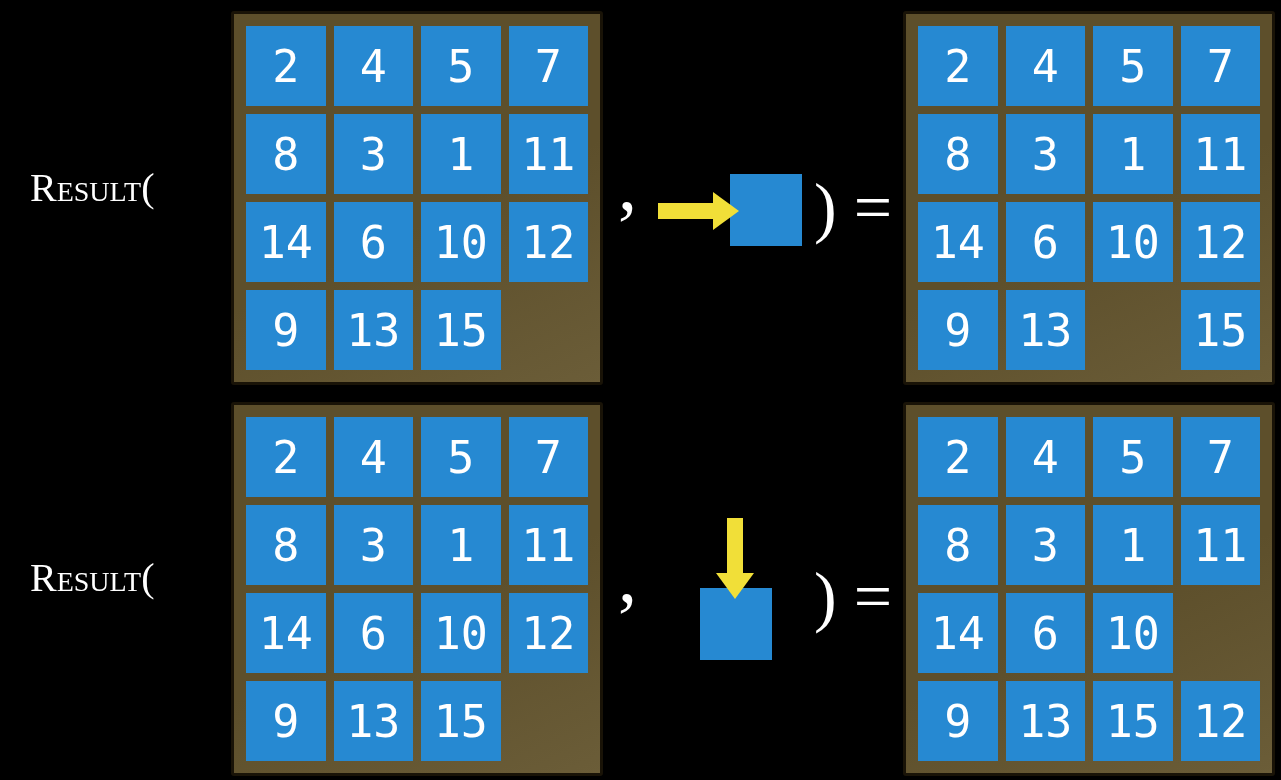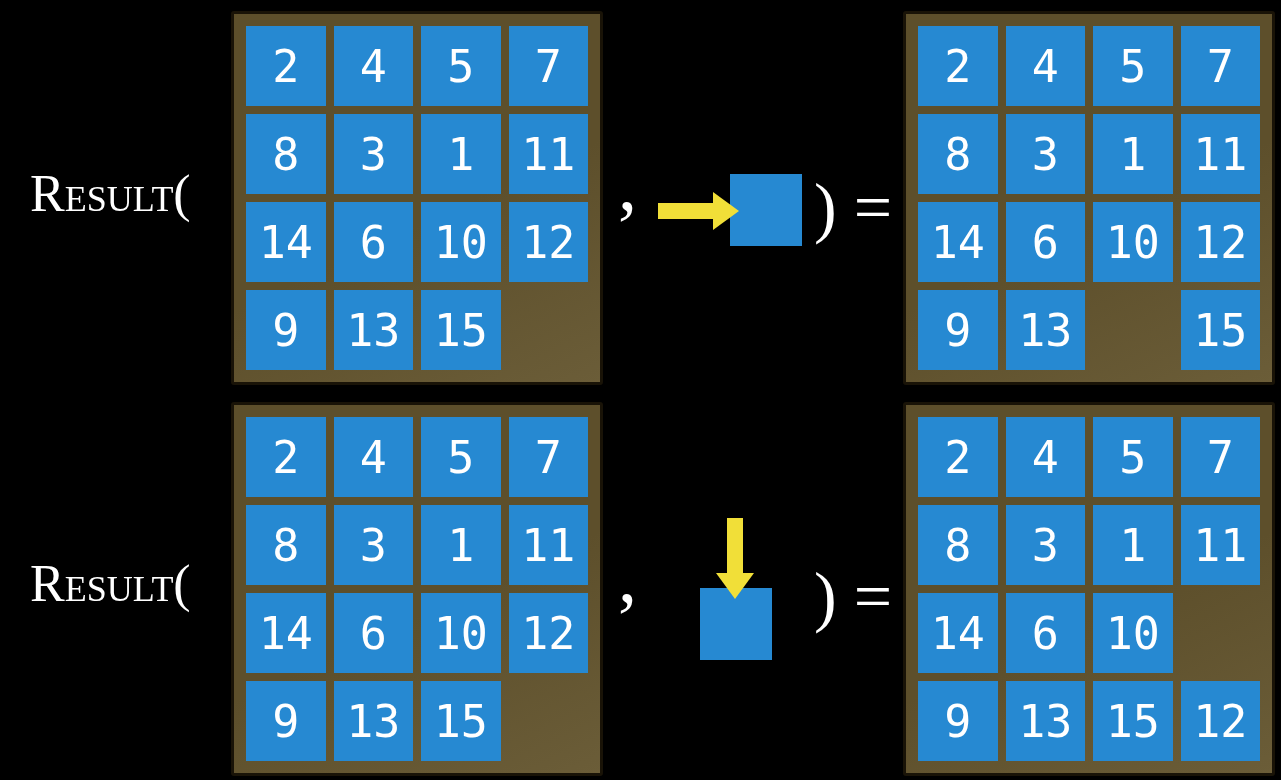--- a/index.html
+++ b/index.html
@@ -41,21 +41,21 @@
     line-height: 1;
   }
   .cell.blank {
     background: transparent;
   }
   
   .fn-label {
     position: absolute;
     color: var(--text-white, #fff);
     font-variant: small-caps;
-    font-size: 52px;
+    font-size: 40px;
     line-height: 1;
     white-space: nowrap;
   }
   .comma {
     position: absolute;
     color: var(--text-white, #fff);
     font-size: 76px;
     line-height: 1;
   }
   .close-eq {

